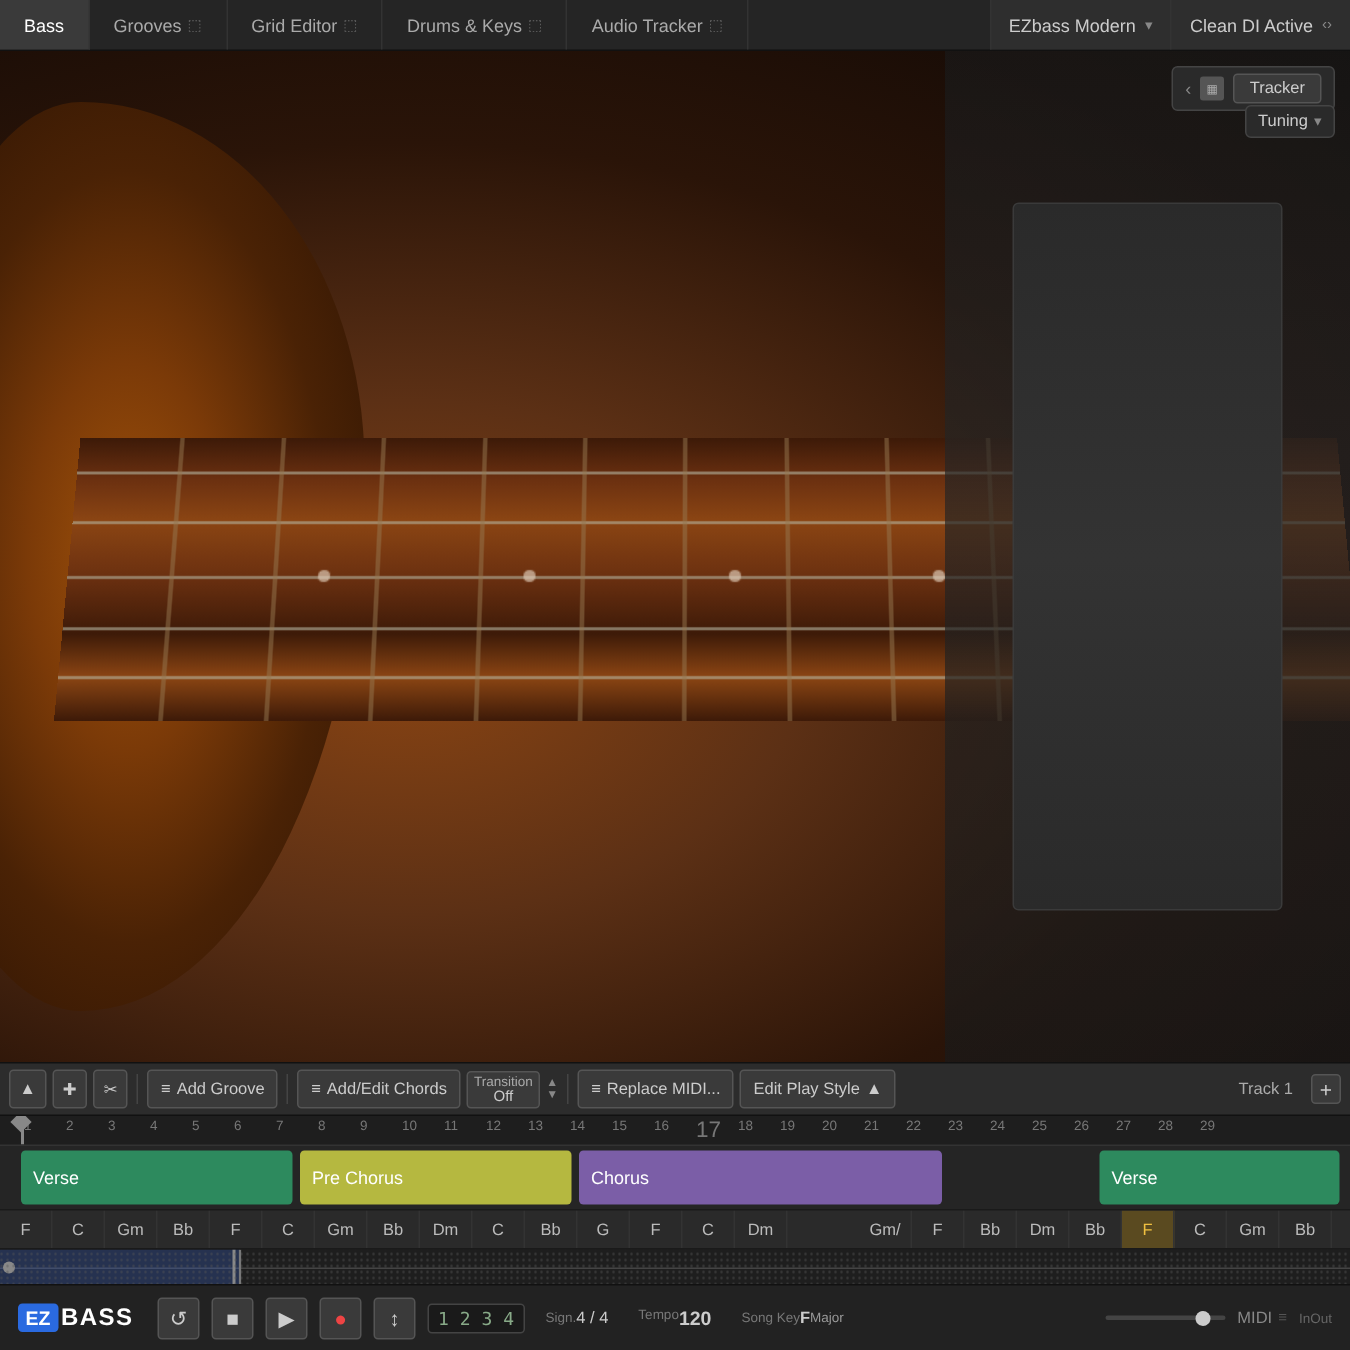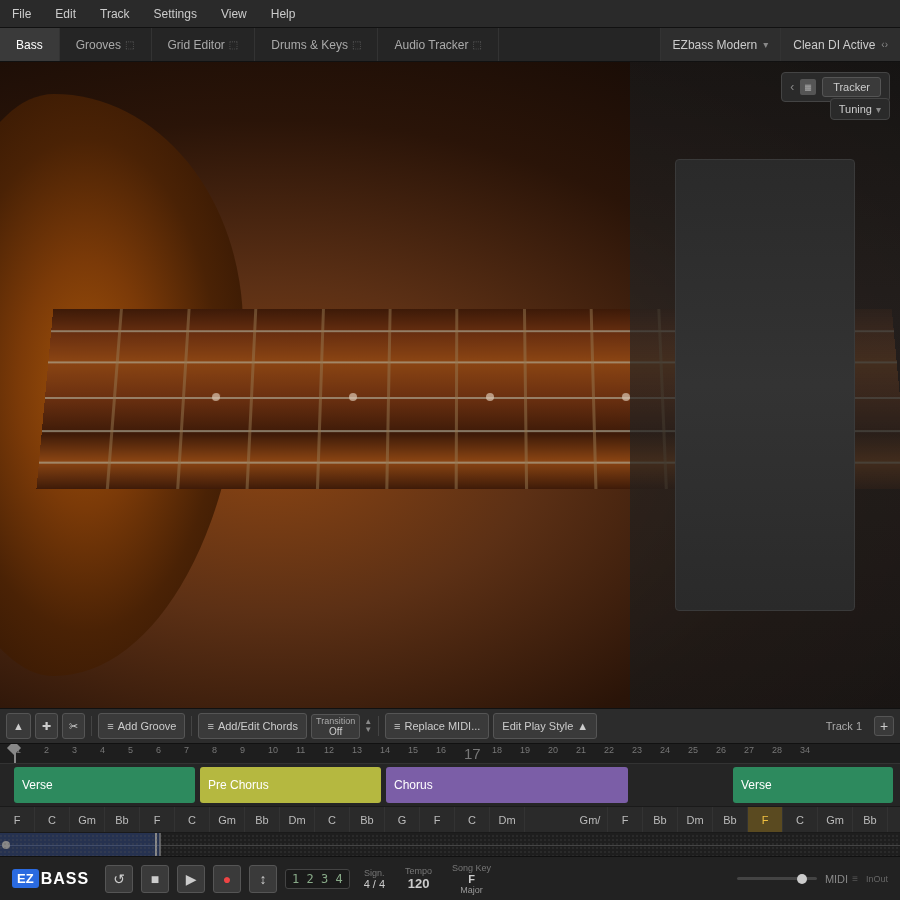--- a/index.html
+++ b/index.html
@@ -80,42 +80,34 @@
     .mini-dot { position: absolute; left: 2px; top: 50%; transform: translateY(-50%); width: 8px; height: 8px; border-radius: 50%; background: #888; }
 
     
     .transport-bar { height: 44px; background: #222; display: flex; align-items: center; padding: 0 12px; gap: 8px; border-top: 1px solid #111; flex-shrink: 0; }
     .ez-logo { display: flex; align-items: center; gap: 2px; margin-right: 8px; }
     .ez-badge { background: #2a6ae0; color: #fff; font-size: 13px; font-weight: bold; padding: 2px 5px; border-radius: 3px; }
     .ez-text { color: #fff; font-size: 16px; font-weight: bold; letter-spacing: 1px; }
     .transport-btn { width: 28px; height: 28px; background: #3a3a3a; border: 1px solid #555; border-radius: 3px; display: flex; align-items: center; justify-content: center; color: #ccc; cursor: pointer; font-size: 14px; }
     .play-btn { background: #3a3a3a; }
     .counter-display { background: #1a1a1a; border: 1px solid #444; border-radius: 3px; padding: 2px 6px; color: #8a8; font-size: 12px; font-family: monospace; }
-    .transport-group { display: flex; flex-direction: column; align-items: center; padding: 0 6px; }
+    .transport-group { display: flex; flex-direction: row; padding: 0 6px; }
     .transport-spacer { flex: 1; }
     .midi-indicator { display: flex; align-items: center; gap: 4px; }
     .midi-label { color: #888; font-size: 11px; }
     .in-out { display: flex; flex-direction: row; font-size: 9px; color: #666; }
     .volume-slider { display: flex; align-items: center; gap: 4px; }
     .slider-track { width: 80px; height: 3px; background: #444; border-radius: 2px; position: relative; }
     .slider-thumb { position: absolute; right: 10px; top: 50%; transform: translateY(-50%); width: 10px; height: 10px; border-radius: 50%; background: #ccc; }
   </style>
 </head>
 <body>
 
 <div class="app-window">
 
-  <div class="menu-bar">
-    <span class="menu-item">File</span>
-    <span class="menu-item">Edit</span>
-    <span class="menu-item">Track</span>
-    <span class="menu-item">Settings</span>
-    <span class="menu-item">View</span>
-    <span class="menu-item">Help</span>
-  </div>
 
   <div class="tab-bar">
     <div class="tab active">
       <span>Bass</span>
     </div>
     <div class="tab">
       <span>Grooves</span>
       <span class="tab-icon">⬚</span>
     </div>
     <div class="tab">
@@ -259,21 +251,21 @@
         <span style="font-size:9px;color:#777;width:28px;flex-shrink:0">19</span>
         <span style="font-size:9px;color:#777;width:28px;flex-shrink:0">20</span>
         <span style="font-size:9px;color:#777;width:28px;flex-shrink:0">21</span>
         <span style="font-size:9px;color:#777;width:28px;flex-shrink:0">22</span>
         <span style="font-size:9px;color:#777;width:28px;flex-shrink:0">23</span>
         <span style="font-size:9px;color:#777;width:28px;flex-shrink:0">24</span>
         <span style="font-size:9px;color:#777;width:28px;flex-shrink:0">25</span>
         <span style="font-size:9px;color:#777;width:28px;flex-shrink:0">26</span>
         <span style="font-size:9px;color:#777;width:28px;flex-shrink:0">27</span>
         <span style="font-size:9px;color:#777;width:28px;flex-shrink:0">28</span>
-        <span style="font-size:9px;color:#777;width:28px;flex-shrink:0">34</span>
+        <span style="font-size:9px;color:#777;width:28px;flex-shrink:0">29</span>
       </div>
     </div>
 
     <div class="track-area">
       <div class="segment segment-verse" style="left:14px;width:181px;">
         <span>Verse</span>
       </div>
       <div class="segment segment-chorus" style="left:386px;width:242px;">
         <span>Chorus</span>
       </div>

